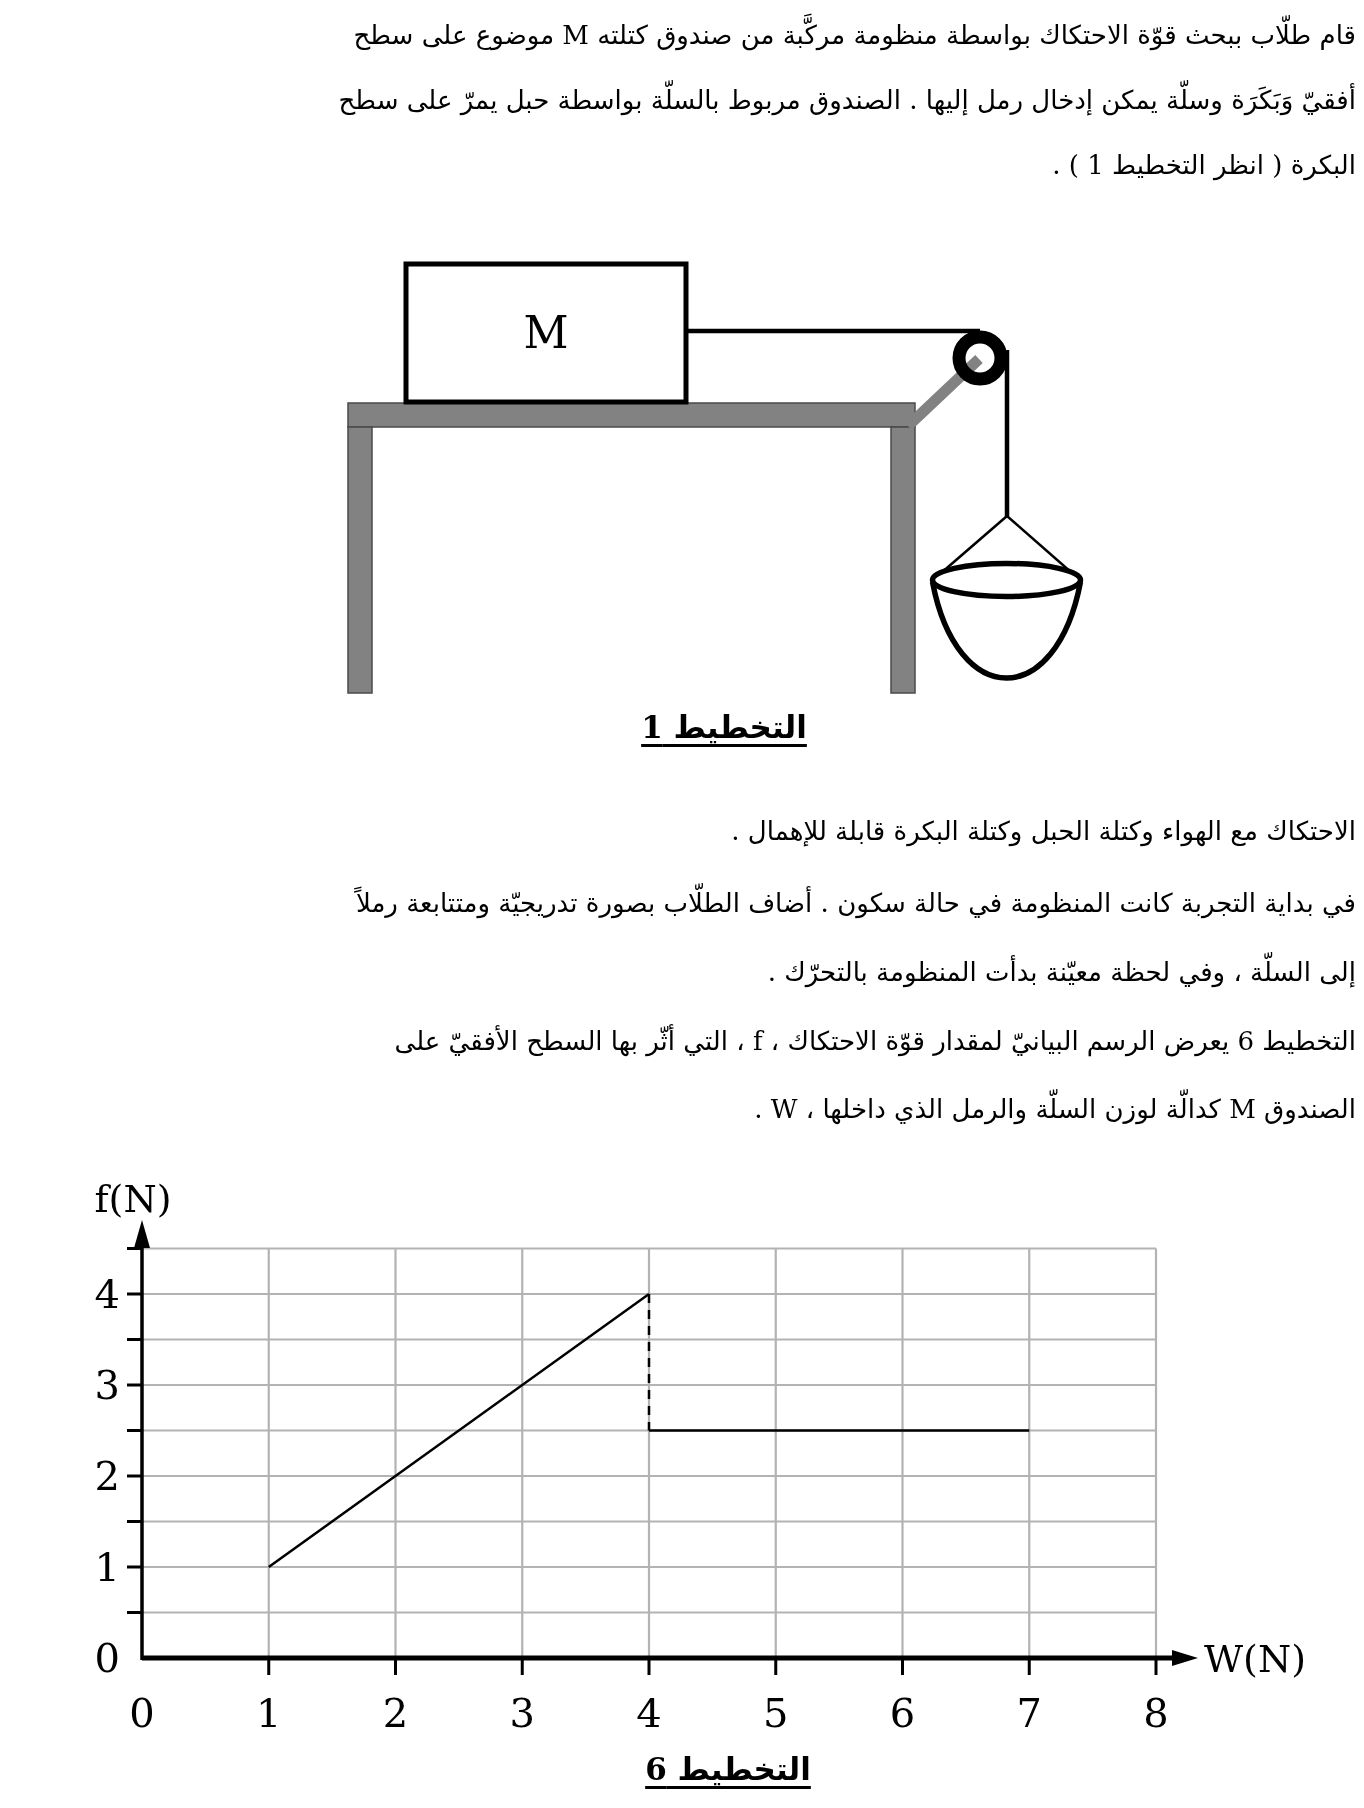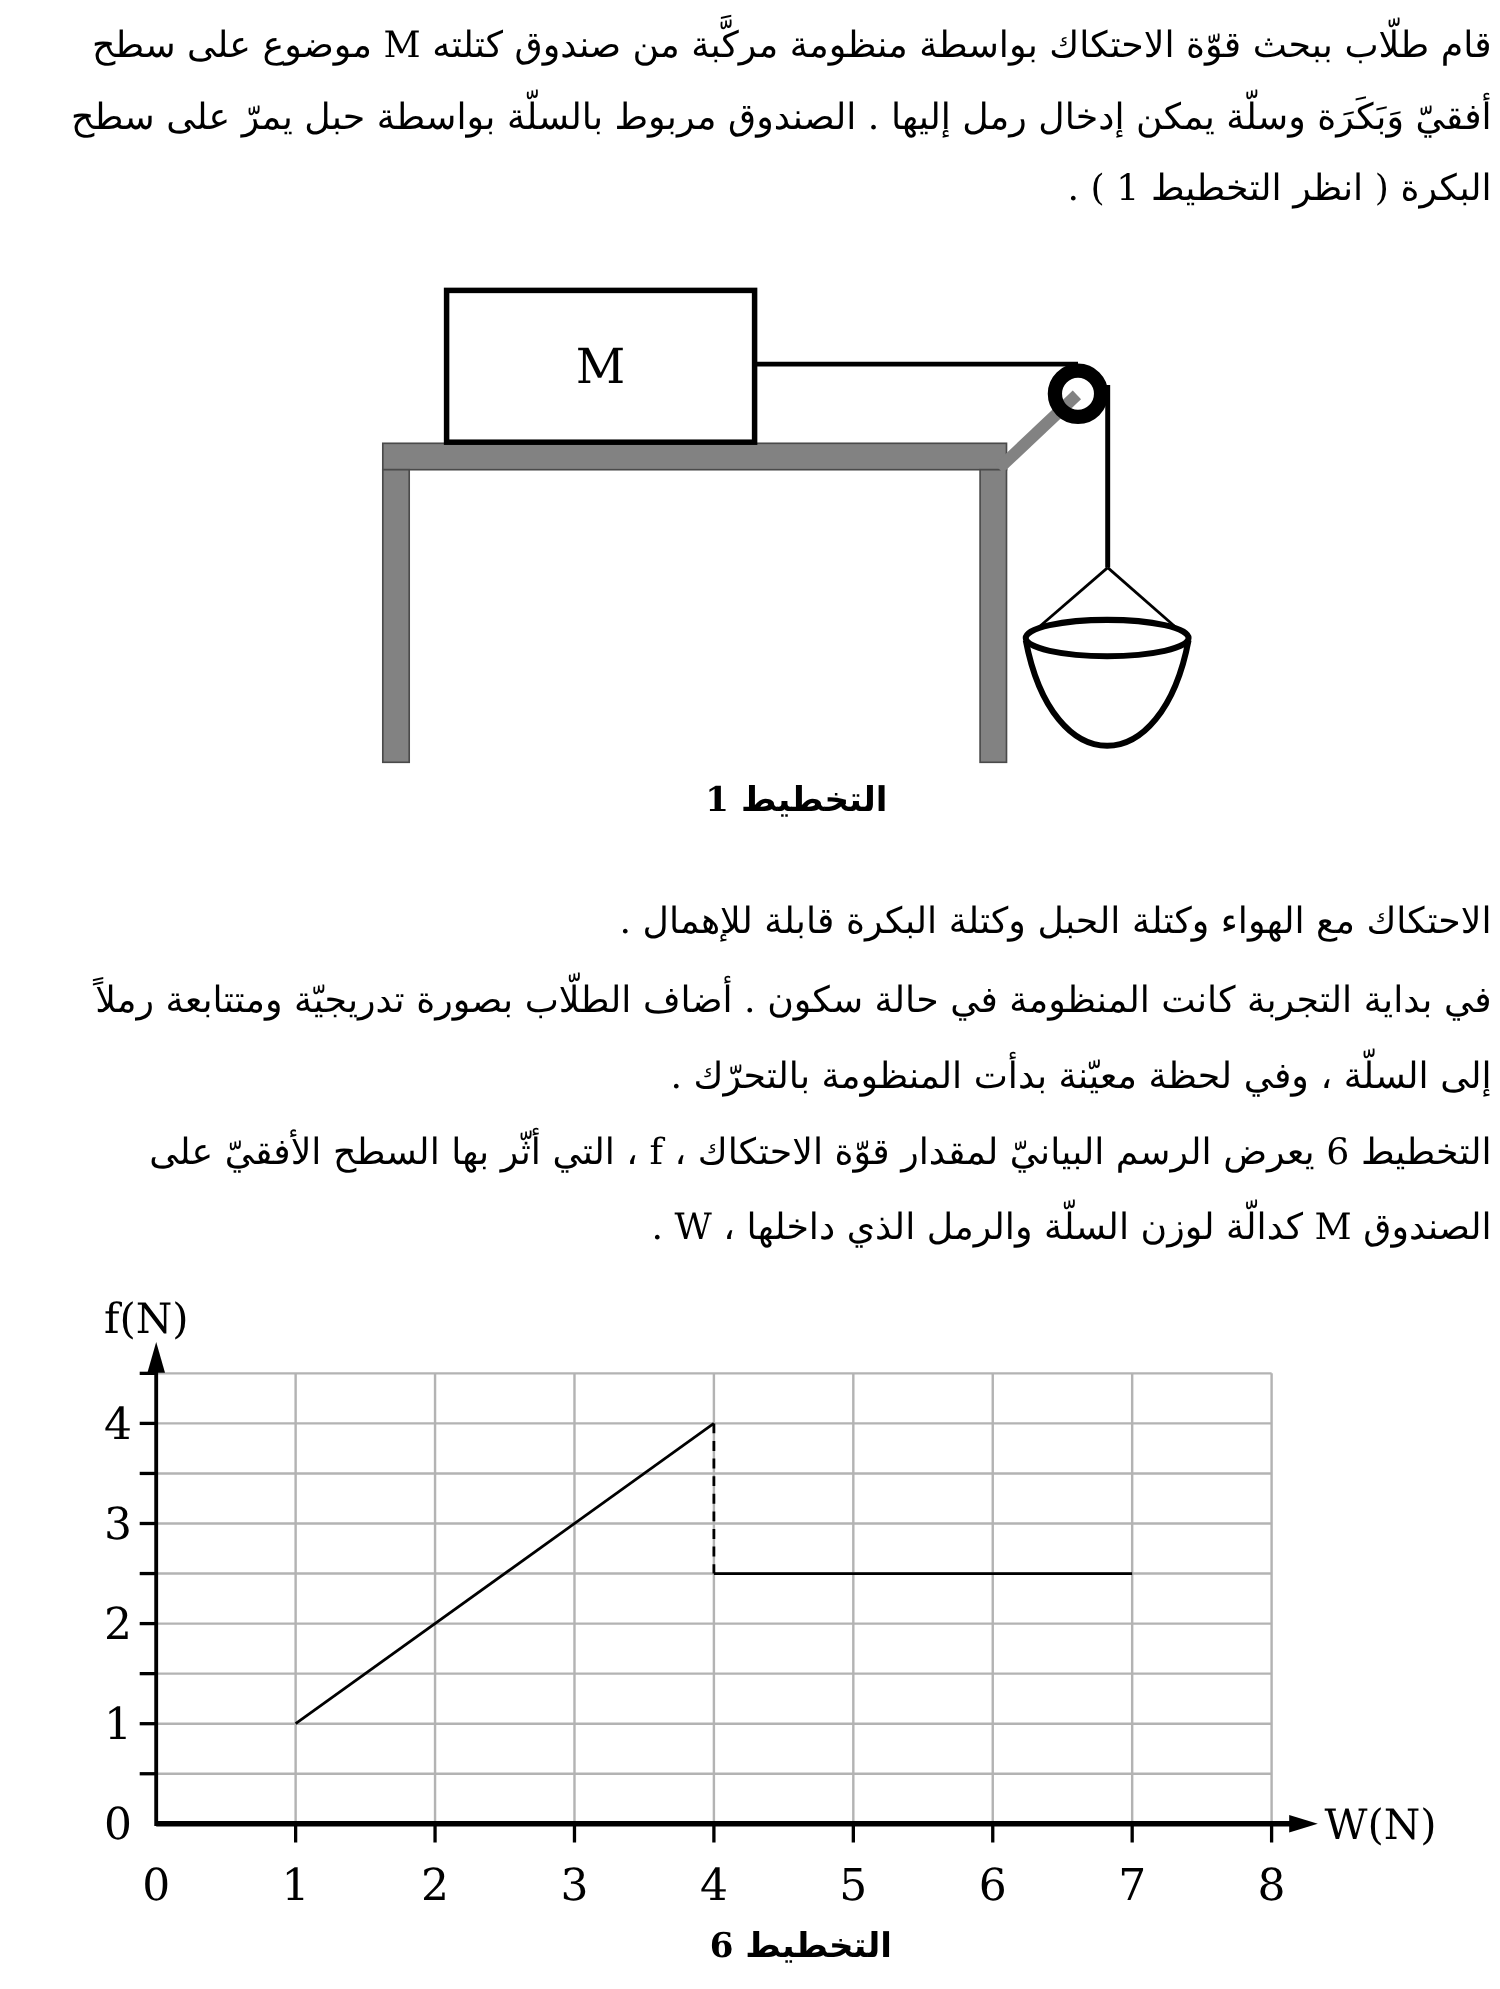--- a/index.html
+++ b/index.html
@@ -2,28 +2,28 @@
 <html lang="ar"><head>
 <meta charset="utf-8">
 <style>
   html,body{margin:0;padding:0;background:#ffffff;}
   .page{
     position:relative; width:1364px; height:1808px; background:#ffffff;
     font-family:"DejaVu Serif","DejaVu Sans",serif; color:#000; overflow:hidden;
   }
   .arline{
     position:absolute; right:8px; direction:rtl; unicode-bidi:embed;
-    white-space:nowrap; font-size:33px; line-height:1.5; text-align:center;
+    white-space:nowrap; font-size:26px; line-height:1.5; text-align:center;
   }
   .caption{
     position:absolute; width:400px; text-align:center; direction:rtl;
     font-size:31px; font-weight:bold; line-height:1.35;
   }
   .caption span{
-    text-decoration-thickness:2.5px; text-underline-offset:6px;
+    text-decoration:underline; text-decoration-thickness:2.5px; text-underline-offset:6px;
   }
   svg{position:absolute;}
   svg text{font-family:"DejaVu Serif","DejaVu Sans",serif; fill:#000;}
   .axislabel{font-size:38px;}
   .ticklabel{font-size:40px;}
   .boxlabel{font-size:44px;}
 </style>
 </head>
 <body>
 

